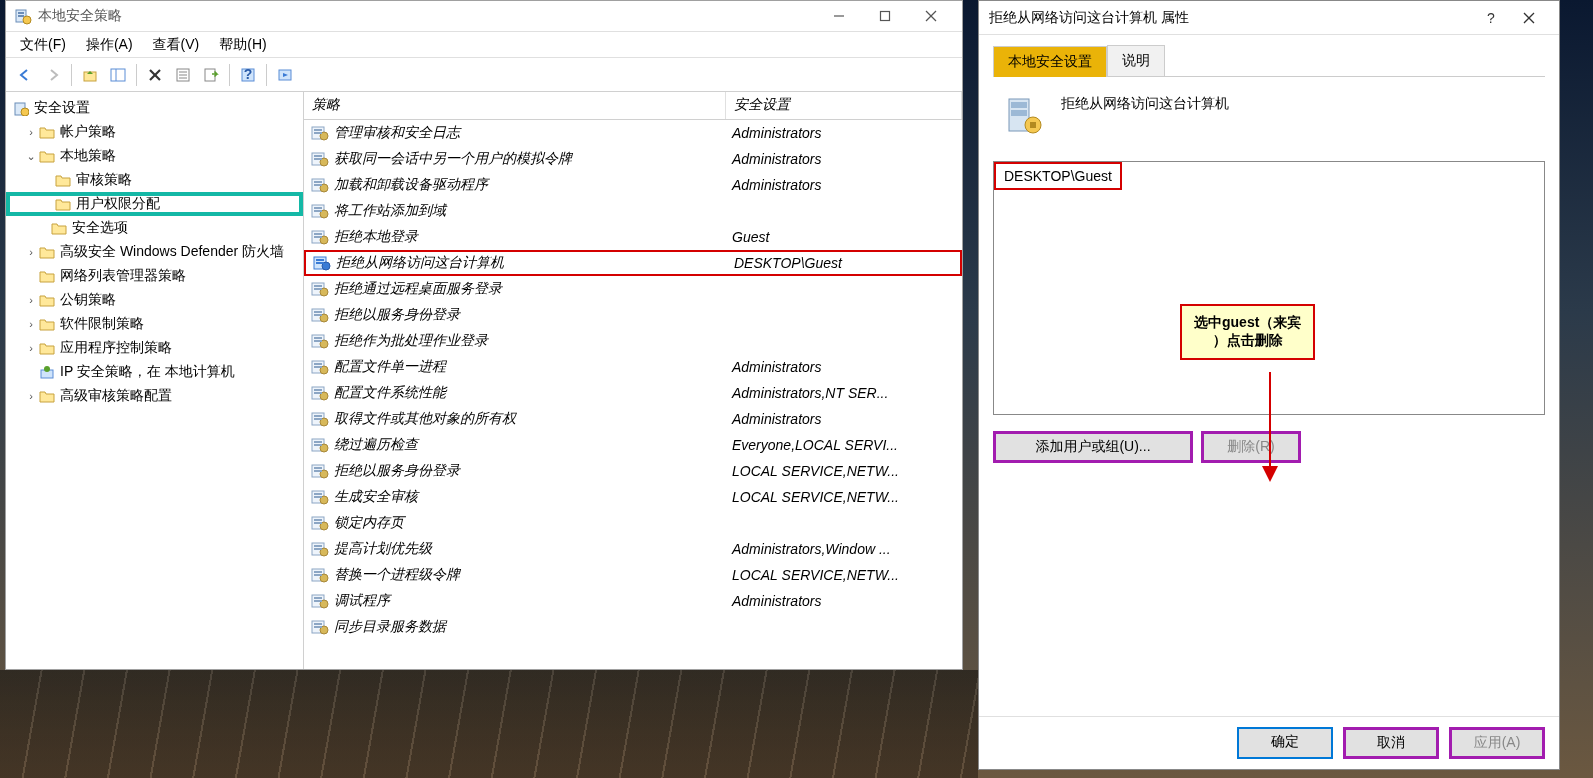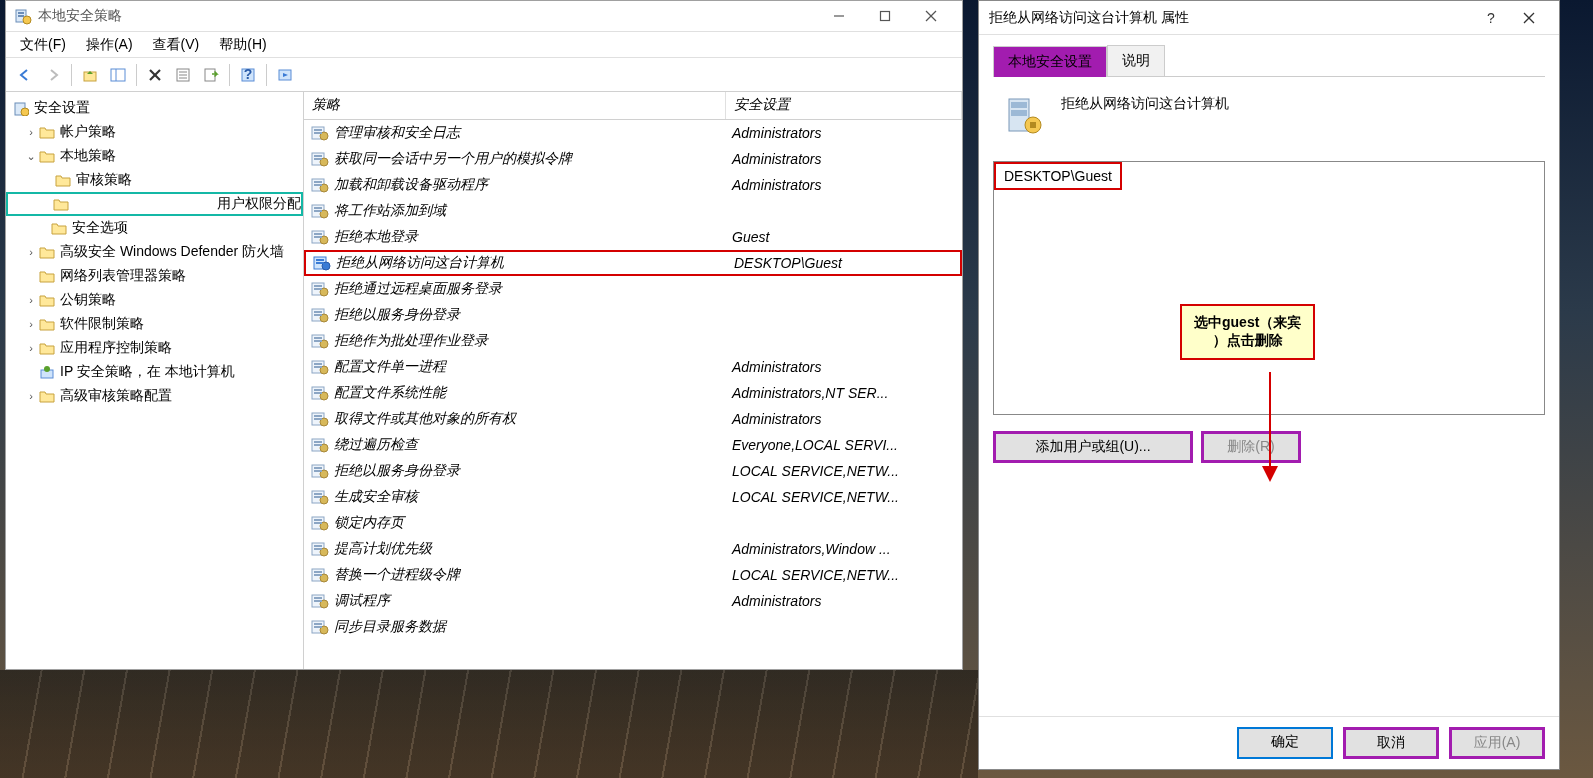--- a/index.html
+++ b/index.html
@@ -19,42 +19,42 @@
 .toolbar { height: 34px; display: flex; align-items: center; gap: 2px; padding: 0 6px; border-bottom: 1px solid #d0d0d0; }
 .tool-btn { width: 26px; height: 26px; display: flex; align-items: center; justify-content: center; border-radius: 2px; }
 .tool-sep { width: 1px; height: 22px; background: #ccc; margin: 0 3px; }
 
 .body-split { flex: 1; display: flex; overflow: hidden; }
 .tree-pane { width: 298px; border-right: 1px solid #d0d0d0; overflow-y: auto; padding: 4px 0; }
 .tree-node { display: flex; align-items: center; height: 24px; white-space: nowrap; }
 .tree-twisty { width: 14px; text-align: center; color: #555; font-size: 11px; }
 .tree-icon { width: 18px; height: 18px; margin-right: 4px; display: inline-flex; align-items: center; justify-content: center; }
 .tree-label { }
-.highlight-red { border: 2px solid #14b8a6; justify-content: space-between; }
+.highlight-red { border: 4px solid #14b8a6; }
 
 .list-pane { flex: 1; display: flex; flex-direction: column; overflow: hidden; font-style: italic; }
 .list-header { height: 28px; display: flex; border-bottom: 1px solid #d0d0d0; background: #fff; }
 .list-header-cell { padding: 4px 8px; border-right: 1px solid #e0e0e0; }
 .list-header-cell.policy { width: 422px; }
 .list-header-cell.setting { flex: 1; }
 .list-body { flex: 1; overflow-y: scroll; }
 .list-row { display: flex; height: 26px; align-items: center; }
 .list-row.hl { border: 2px solid #d40000; }
 .list-cell { padding: 2px 6px; overflow: hidden; text-overflow: ellipsis; white-space: nowrap; display: flex; align-items: center; }
 .list-cell.policy { width: 422px; }
 .list-cell.setting { flex: 1; }
 .row-icon { width: 20px; height: 18px; margin-right: 4px; display: inline-flex; align-items: center; justify-content: center; flex-shrink: 0; }
 
 
 .prop-dialog { position: absolute; left: 978px; top: 0; width: 582px; height: 770px; background: #fff; border: 1px solid #888; display: flex; flex-direction: column; }
 .prop-titlebar { height: 34px; display: flex; align-items: center; padding: 0 10px; border-bottom: 1px solid #e0e0e0; }
 .prop-titlebar .title-text { flex: 1; }
 .prop-body { flex: 1; padding: 10px 14px; display: flex; flex-direction: column; }
 .tab-strip { display: flex; border-bottom: 1px solid #ccc; }
-.tab { padding: 6px 14px; border: 1px solid #ccc; border-bottom: none; background: #a21caf; position: relative; top: 1px; }
+.tab { padding: 6px 14px; border: 1px solid #ccc; border-bottom: none; background: #eab308; position: relative; top: 1px; }
 .tab:not(.active) { background: #f1f1f1; top: 0; }
 .policy-heading { display: flex; align-items: flex-start; gap: 18px; padding: 18px 10px 26px 10px; }
 .policy-heading .big-icon { width: 40px; height: 40px; }
 .user-listbox { border: 1px solid #888; height: 254px; margin: 0 0 10px 0; position: relative; }
 .user-listbox .entry { padding: 4px 8px; }
 .user-listbox .entry.hl { border: 2px solid #d40000; display: inline-block; }
 .dlg-buttons-row { display: flex; gap: 8px; margin: 6px 0 0 0; }
 .dlg-btn { padding: 4px 14px; min-width: 100px; border: 3px solid #a21caf; background: #e1e1e1; text-align: center; }
 .dlg-btn.primary { background: #e1e1e1; border: 2px solid #0078d7; }
 .dlg-btn.disabled { color: #888; }

